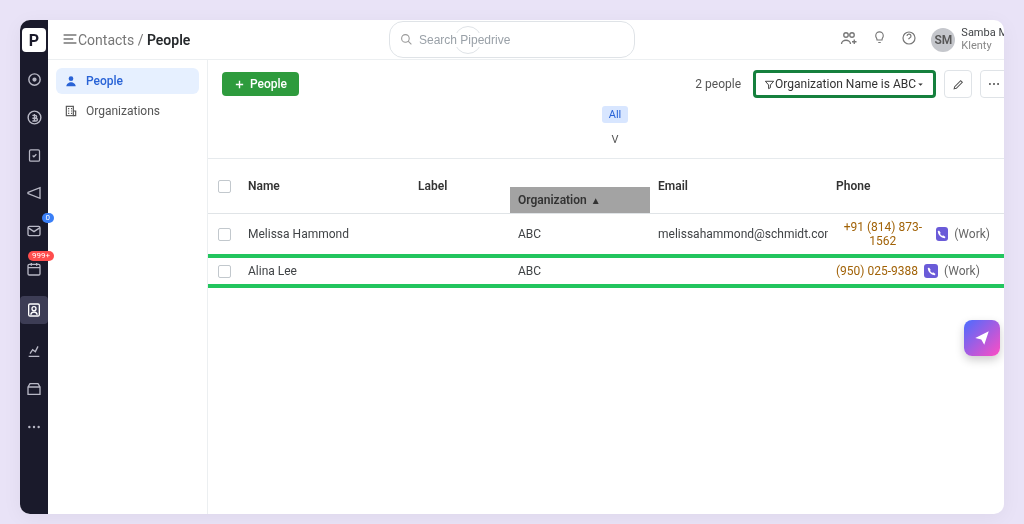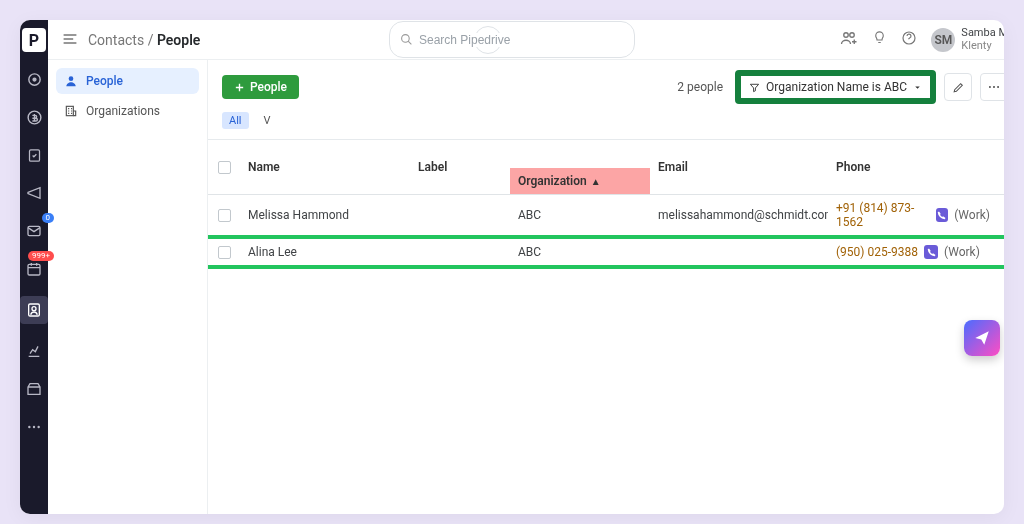--- a/index.html
+++ b/index.html
@@ -73,21 +73,20 @@
   flex: 1;
   display: flex;
   flex-direction: column;
 }
 .topbar {
   height: 40px;
   display: flex;
   align-items: center;
   padding: 0 14px;
   border-bottom: 1px solid #eceff1;
-  gap: 10px;
 }
 .hamburger { color: #777; cursor: pointer; font-size: 16px; }
 .breadcrumb { font-size: 14px; color: #777; }
 .breadcrumb .strong { font-weight: 600; color: #26292c; }
 .search-wrap {
   position: absolute;
   left: 50%; transform: translateX(-50%);
 }
 .search {
   width: 246px;
@@ -180,69 +179,70 @@
   display: inline-flex;
   align-items: center;
   gap: 5px;
   font-size: 12px;
   cursor: pointer;
   font-weight: 500;
 }
 .toolbar-right { margin-left: auto; display: flex; align-items: center; gap: 8px; }
 .people-count { color: #555; font-size: 12px; margin-right: 4px; }
 .filter-btn {
-  border: 6px solid #15803d;
+  border: 3px solid #15803d;
   border-radius: 4px;
   padding: 4px 8px;
   font-size: 12px;
   color: #333;
   display: inline-flex;
   align-items: center;
-  gap: 6px;
+  gap: 0;
   cursor: pointer;
 }
 .iconbtn {
   width: 28px; height: 28px;
   border: 1px solid #dfe3e7;
   border-radius: 4px;
   display: flex; align-items: center; justify-content: center;
   color: #555; cursor: pointer;
 }
 .chips {
   padding: 8px 14px 10px;
   display: flex;
   gap: 8px;
   align-items: center;
+  flex-direction: column;
 }
 .chip {
   font-size: 11px;
   padding: 2px 7px;
   border-radius: 3px;
   color: #555;
   cursor: pointer;
 }
 .chip.active {
   background: #d8e6ff;
   color: #2963d6;
 }
 
 .table {
   border-top: 1px solid #e6eaed;
   position: relative;
 }
 .row { display: flex; border-bottom: 4px solid #22c55e; align-items: center; min-height: 30px;}
 .row.header { font-weight: 600; color: #333; background: #fff; border-bottom: 1px solid #e0e4e7;}
-.cell { padding: 6px 8px; font-size: 12px; display: flex; align-items: center; gap: 4px; }
+.cell { padding: 6px 8px; font-size: 12px; display: flex; align-items: center; gap: 4px; text-align: center; }
 .cell.check { width: 32px; justify-content: center; }
 .cell.name { width: 170px; }
 .cell.label { width: 100px; }
 .cell.org { width: 140px; }
 .cell.email { width: 178px; overflow: hidden; }
 .cell.phone { width: 170px; }
-.row.header .cell.org { background: #fca5a5; margin-top: 28px; }
+.row.header .cell.org { background: #a3a3a3; margin-top: 28px; }
 .gearcol { width: 24px; display: flex; justify-content: center; color: #888;}
 .checkbox {
   width: 13px; height: 13px;
   border: 1px solid #c2c8cd;
   border-radius: 2px;
   cursor: pointer;
 }
 .phone-link { color: #a16207; }
 .phone-badge {
   width: 14px; height: 14px;

